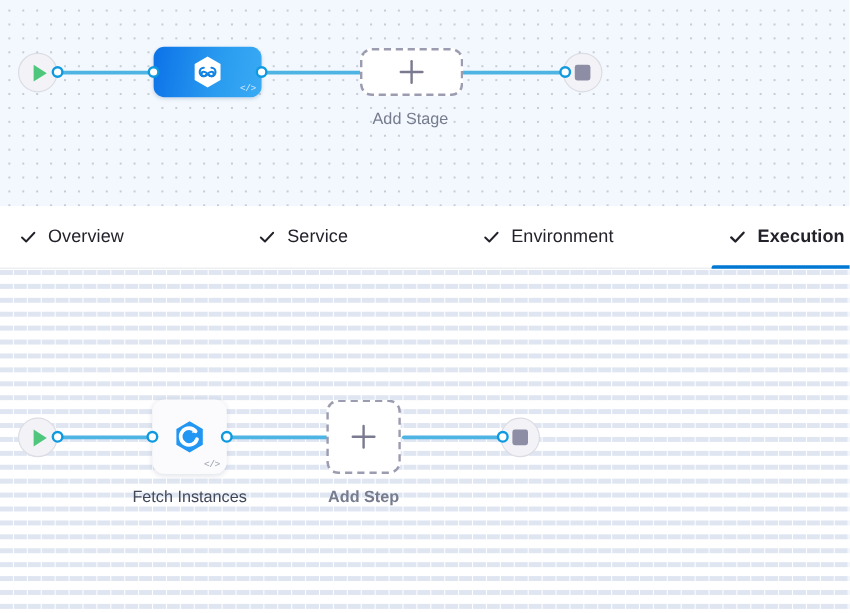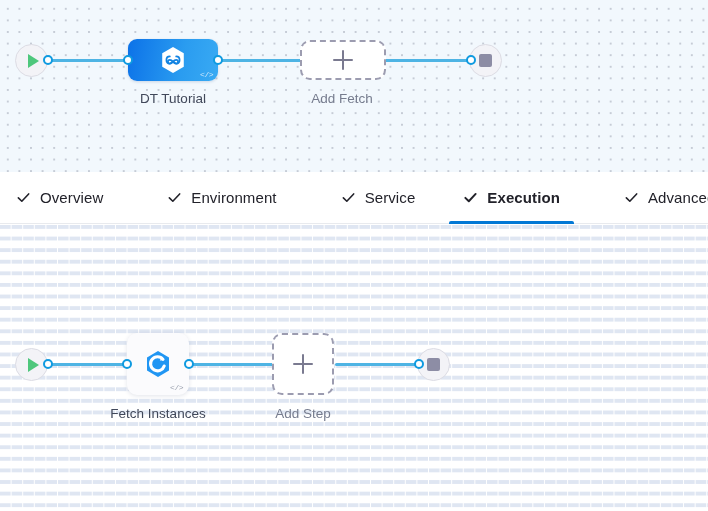--- a/index.html
+++ b/index.html
@@ -22,20 +22,21 @@
 
   
   .tab-bar {
     position: relative;
     width: 708px; height: 52px;
     background: #ffffff;
     display: flex;
     align-items: center;
     border-bottom: 1px solid #e8eaee;
     z-index: 5;
+    gap: 48px;
   }
   .tab {
     position: relative;
     height: 52px;
     display: flex;
     align-items: center;
     gap: 9px;
     padding: 0 2px;
     cursor: pointer;
   }
@@ -201,53 +202,52 @@
   <div class="stage-node" style="left:128px; top:39px;">
     <svg width="30" height="30" viewBox="0 0 32 32">
       <path d="M16 2.2 L27.5 8.8 L27.5 23.2 L16 29.8 L4.5 23.2 L4.5 8.8 Z" fill="#ffffff"></path>
       <path d="M12.6 12.2 c-2.1 0 -3.6 1.7 -3.6 3.8 c0 2.1 1.5 3.8 3.6 3.8 c1.5 0 2.5 -0.9 3.4 -2 l0 0 c0.9 -1.1 1.9 -2 3.4 -2 c1.1 0 2 0.9 2 2 c0 1.1 -0.9 2 -2 2 c-1.2 0 -2 -0.8 -2.6 -1.6" fill="none" stroke="#1283e2" stroke-width="1.9" stroke-linecap="round"></path>
       <path d="M19.4 12.2 c2.1 0 3.6 1.7 3.6 3.8 c0 2.1 -1.5 3.8 -3.6 3.8 c-1.5 0 -2.5 -0.9 -3.4 -2 l0 0 c-0.9 -1.1 -1.9 -2 -3.4 -2 c-1.1 0 -2 0.9 -2 2 c0 1.1 0.9 2 2 2 c1.2 0 2 -0.8 2.6 -1.6" fill="none" stroke="#1283e2" stroke-width="1.9" stroke-linecap="round"></path>
     </svg>
     <span class="code-badge">&lt;/&gt;</span>
   </div>
   <div class="dot" style="left:123px; top:55px;"></div>
   <div class="dot" style="left:213px; top:55px;"></div>
-  <div class="node-label label-dark" style="left:93px; top:91px; width:160px;">DT Tutorial</div>
 
   <div class="add-node add-stage-node" style="left:300px; top:40px;">
     <span class="plus"></span>
   </div>
-  <div class="node-label label-muted" style="left:262px; top:91px; width:160px;">Add Fetch</div>
+  <div class="node-label label-muted" style="left:262px; top:91px; width:160px;">Add Stage</div>
 
   <div class="terminal" style="left:469px; top:44px;">
     <div class="stop-sq"></div>
   </div>
   <div class="dot" style="left:466px; top:55px;"></div>
 </div>
 
 <div class="tab-bar">
   <div class="tab" style="margin-left:14px;">
     <svg class="tab-check" width="15" height="15" viewBox="0 0 16 16">
       <path d="M2.5 8.4 L6.2 12 L13.5 4.2" fill="none" stroke="#22222a" stroke-width="1.7" stroke-linecap="round" stroke-linejoin="round"></path>
     </svg>
     <span class="tab-label">Overview</span>
   </div>
 
   <div class="tab" style="margin-left:60px;">
     <svg class="tab-check" width="15" height="15" viewBox="0 0 16 16">
       <path d="M2.5 8.4 L6.2 12 L13.5 4.2" fill="none" stroke="#22222a" stroke-width="1.7" stroke-linecap="round" stroke-linejoin="round"></path>
     </svg>
+    <span class="tab-label">Service</span>
+  </div>
+
+  <div class="tab" style="margin-left:60px;">
+    <svg class="tab-check" width="15" height="15" viewBox="0 0 16 16">
+      <path d="M2.5 8.4 L6.2 12 L13.5 4.2" fill="none" stroke="#22222a" stroke-width="1.7" stroke-linecap="round" stroke-linejoin="round"></path>
+    </svg>
     <span class="tab-label">Environment</span>
-  </div>
-
-  <div class="tab" style="margin-left:60px;">
-    <svg class="tab-check" width="15" height="15" viewBox="0 0 16 16">
-      <path d="M2.5 8.4 L6.2 12 L13.5 4.2" fill="none" stroke="#22222a" stroke-width="1.7" stroke-linecap="round" stroke-linejoin="round"></path>
-    </svg>
-    <span class="tab-label">Service</span>
   </div>
 
   <div class="tab active" style="margin-left:32px; padding:0 14px;justify-content:space-between;">
     <svg class="tab-check" width="15" height="15" viewBox="0 0 16 16">
       <path d="M2.5 8.4 L6.2 12 L13.5 4.2" fill="none" stroke="#22222a" stroke-width="2.1" stroke-linecap="round" stroke-linejoin="round"></path>
     </svg>
     <span class="tab-label">Execution</span>
   </div>
 
   <div class="tab" style="margin-left:48px;">
@@ -279,19 +279,19 @@
     </svg>
     <span class="code-badge">&lt;/&gt;</span>
   </div>
   <div class="dot" style="left:122px; top:135px;"></div>
   <div class="dot" style="left:184px; top:135px;"></div>
   <div class="node-label label-dark" style="left:78px; top:412px; top:182px; width:160px;text-align:center;">Fetch Instances</div>
 
   <div class="add-node add-step-node" style="left:272px; top:109px;">
     <span class="plus"></span>
   </div>
-  <div class="node-label label-muted" style="left:223px; top:182px; width:160px;">Add Step</div>
+  <div class="node-label label-muted" style="left:223px; top:182px; width:160px;font-weight:bold;">Add Step</div>
 
   <div class="terminal" style="left:417px; top:124px;">
     <div class="stop-sq"></div>
   </div>
   <div class="dot" style="left:414px; top:135px;"></div>
 </div>
 
 </body></html>

